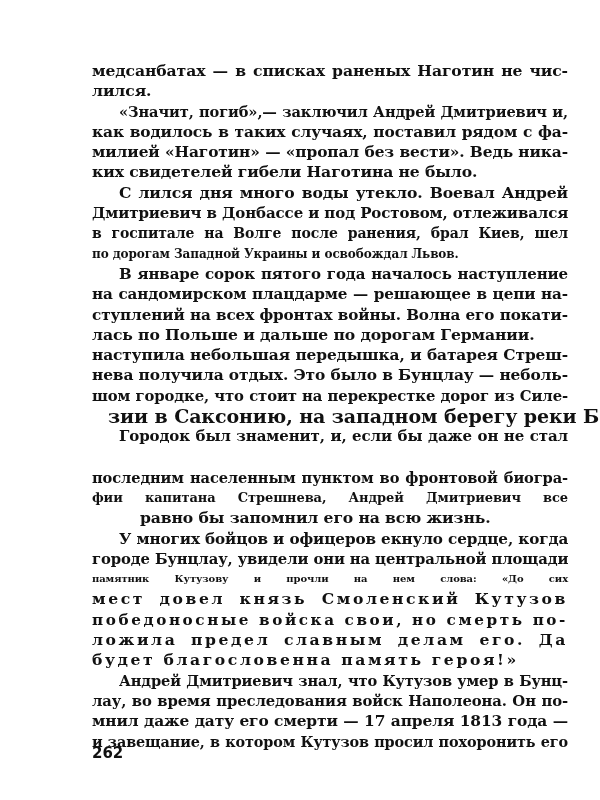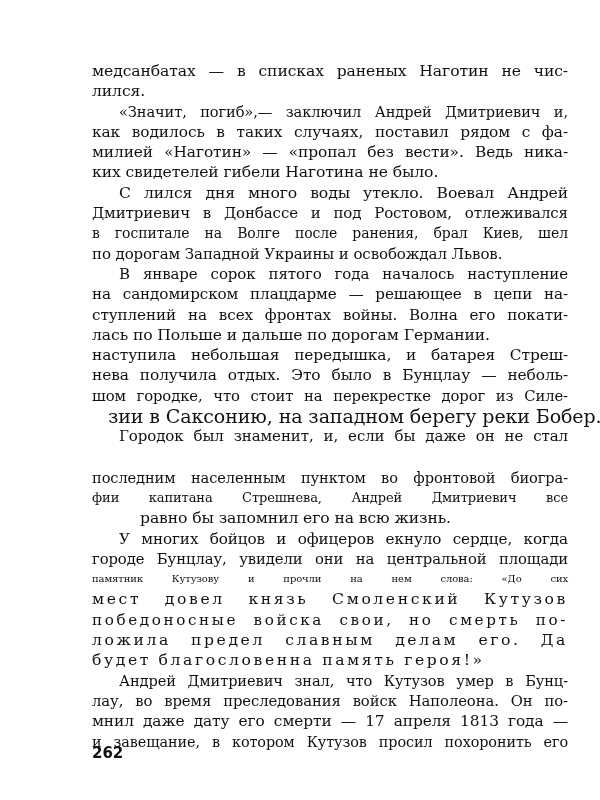--- a/index.html
+++ b/index.html
@@ -7,21 +7,21 @@
     width: 600px; height: 800px; background: #ffffff; overflow: hidden;
     position: relative;
     font-family: "DejaVu Serif", "Liberation Serif", serif;
     color: #111111;
   }
   .page-text {
     position: absolute; left: 92px; top: 61px; width: 476px;
   }
   .line {
     height: 20.3px; line-height: 20.3px;
-    font-size: 15.6px; font-weight: normal;
+    font-size: 15.6px; font-weight: bold;
     white-space: nowrap; text-align: justify; text-align-last: justify;
     letter-spacing: -0.1px;
   }
   .line.last { text-align-last: left; }
   .line.indent { padding-left: 27px; }
   .line.spaced { letter-spacing: 2.6px; }
   .page-number {
     position: absolute; left: 92px; top: 744px;
     font-size: 15px; font-weight: bold;
     font-family: "DejaVu Sans", "Liberation Sans", sans-serif;
@@ -33,21 +33,21 @@
 <div class="page-text" id="text-container">
     <div class="line" style="white-space: nowrap; font-size: 15.6px;">медсанбатах — в списках раненых Наготин не чис-</div>
     <div class="line last" style="white-space: nowrap; font-size: 15.6px;">лился.</div>
     <div class="line indent" style="white-space: nowrap; font-size: 14.6px;">«Значит, погиб»,— заключил Андрей Дмитриевич и,</div>
     <div class="line" style="white-space: nowrap; font-size: 15.4px;">как водилось в таких случаях, поставил рядом с фа-</div>
     <div class="line" style="white-space: nowrap; font-size: 15.4px;">милией «Наготин» — «пропал без вести». Ведь ника-</div>
     <div class="line last" style="white-space: nowrap; font-size: 15.6px;">ких свидетелей гибели Наготина не было.</div>
     <div class="line indent" style="white-space: nowrap; font-size: 15.6px;">С лился дня много воды утекло. Воевал Андрей</div>
     <div class="line" style="white-space: nowrap; font-size: 15px;">Дмитриевич в Донбассе и под Ростовом, отлеживался</div>
     <div class="line" style="white-space: nowrap; font-size: 14px;">в госпитале на Волге после ранения, брал Киев, шел</div>
-    <div class="line last" style="white-space: nowrap; font-size: 15px;">по дорогам Западной Украины и освобождал Львов.</div>
+    <div class="line last" style="white-space: nowrap; font-size: 12px;">по дорогам Западной Украины и освобождал Львов.</div>
     <div class="line indent" style="white-space: nowrap; font-size: 15px;">В январе сорок пятого года началось наступление</div>
     <div class="line" style="white-space: nowrap; font-size: 15.2px;">на сандомирском плацдарме — решающее в цепи на-</div>
     <div class="line" style="white-space: nowrap; font-size: 15.2px;">ступлений на всех фронтах войны. Волна его покати-</div>
     <div class="line last" style="white-space: nowrap; font-size: 15.6px;">лась по Польше и дальше по дорогам Германии.</div>
     <div class="line" style="white-space: nowrap; font-size: 15.4px;">наступила небольшая передышка, и батарея Стреш-</div>
     <div class="line" style="white-space: nowrap; font-size: 15.4px;">нева получила отдых. Это было в Бунцлау — неболь-</div>
     <div class="line" style="white-space: nowrap; font-size: 14.8px;">шом городке, что стоит на перекрестке дорог из Силе-</div>
     <div class="line last" style="white-space: nowrap; font-size: 19px; margin-left: 16px;">зии в Саксонию, на западном берегу реки Бобер.</div>
     <div class="line indent" style="white-space: nowrap; font-size: 15px;">Городок был знаменит, и, если бы даже он не стал</div>
     <div class="line" style="white-space: nowrap; font-size: 14.6px; margin-top: 21px;">последним населенным пунктом во фронтовой биогра-</div>

